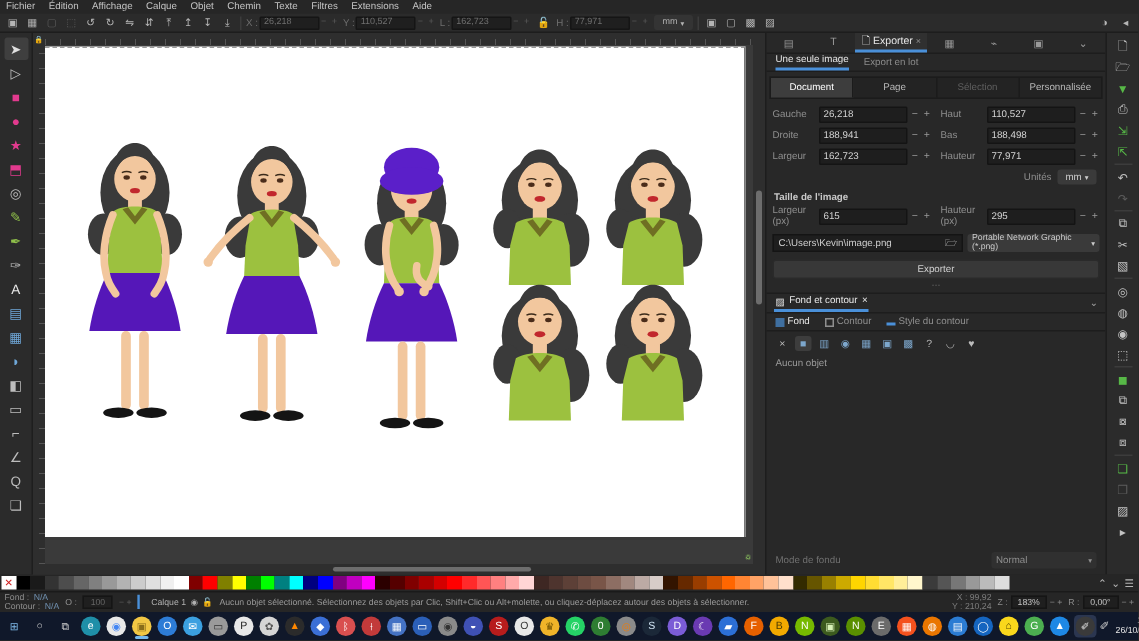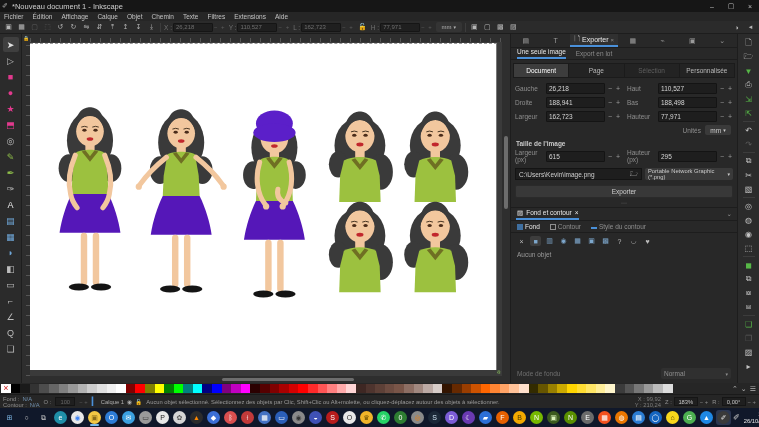--- a/index.html
+++ b/index.html
@@ -182,29 +182,20 @@
   .hair { fill:var(--hair); } .skin { fill:var(--skin); } .top-c { fill:var(--top); }
   .trim { fill:var(--trim); } .skirt { fill:var(--skirt); } .shoes { fill:var(--shoes); }
   .lips { fill:var(--lips); }
   .armline { stroke:var(--skin); stroke-width:5.5; fill:none; stroke-linecap:round; }
 </style>
 </head>
 <body>
 
 <div class="app">
 
-  <div class="titlebar">
-    <span class="appicon">✐</span>
-    <span class="title">*Nouveau document 1 - Inkscape</span>
-    <div class="winbtns">
-      <span class="winbtn">–</span>
-      <span class="winbtn">▢</span>
-      <span class="winbtn">×</span>
-    </div>
-  </div>
 
   <div class="menubar" id="menubar">
       <span>Fichier</span>
       <span>Édition</span>
       <span>Affichage</span>
       <span>Calque</span>
       <span>Objet</span>
       <span>Chemin</span>
       <span>Texte</span>
       <span>Filtres</span>

